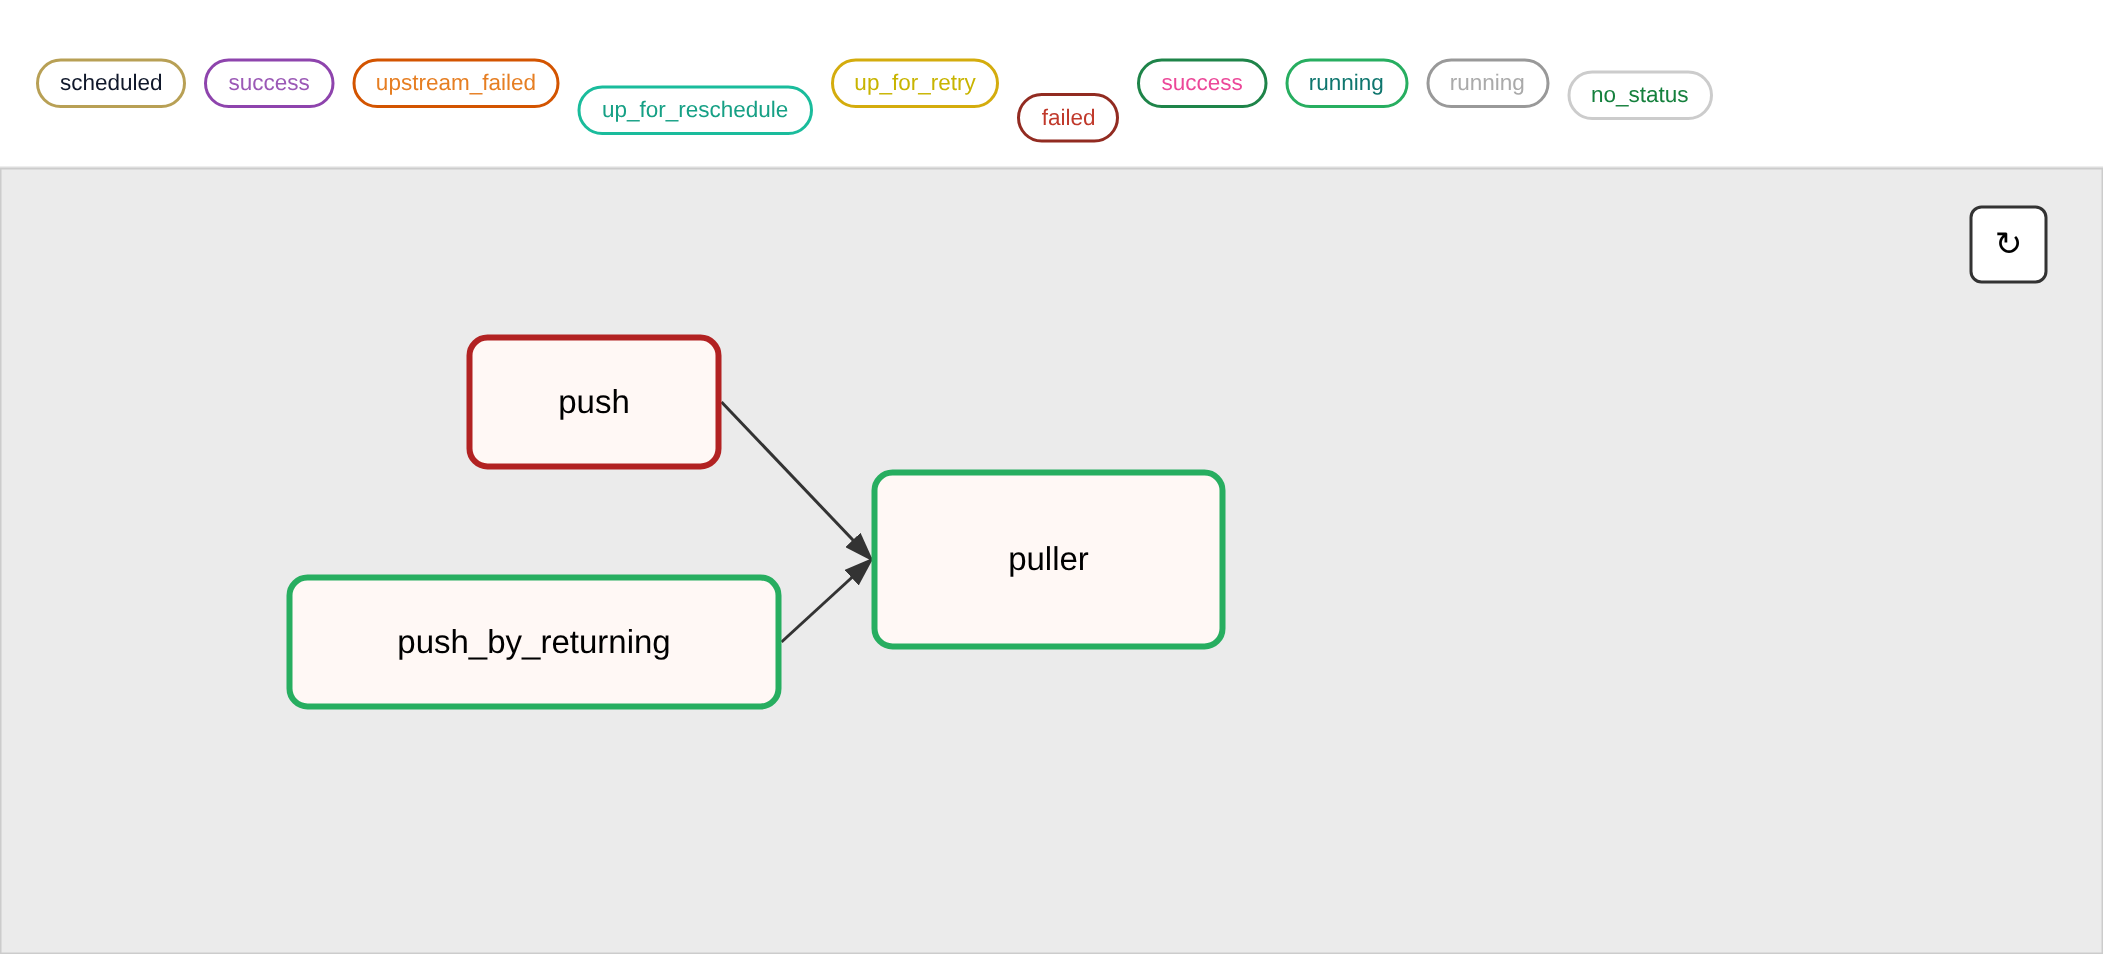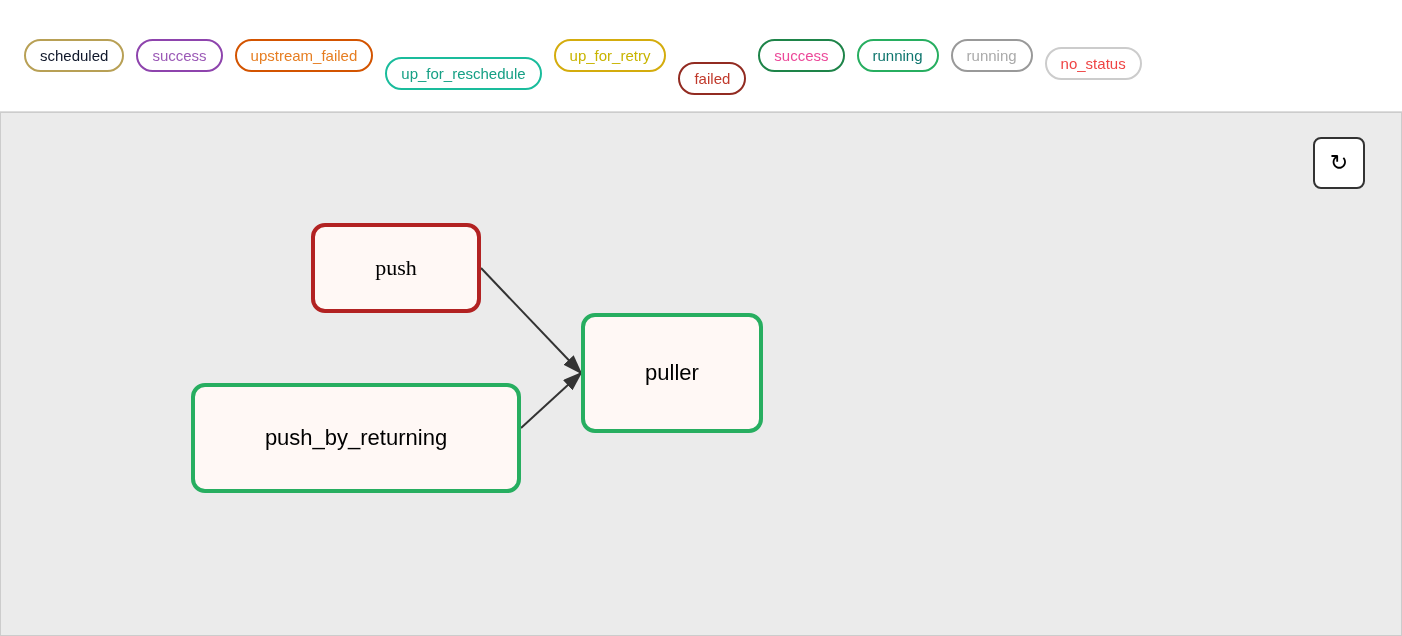--- a/index.html
+++ b/index.html
@@ -89,30 +89,30 @@
 <div id="legend-bar">
     <span class="legend-badge" style="color: #0f172a; border-color: rgb(184, 160, 85);">scheduled</span>
     <span class="legend-badge" style="color: rgb(155, 89, 182); border-color: rgb(142, 68, 173);">success</span>
     <span class="legend-badge" style="color: rgb(230, 126, 34); border-color: rgb(211, 84, 0);">upstream_failed</span>
     <span class="legend-badge" style="color: rgb(22, 160, 133); border-color: rgb(26, 188, 156); margin-top: 36px;">up_for_reschedule</span>
     <span class="legend-badge" style="color: rgb(200, 180, 0); border-color: rgb(212, 172, 13);">up_for_retry</span>
     <span class="legend-badge" style="color: rgb(192, 57, 43); border-color: rgb(146, 43, 33); margin-top: 45px;">failed</span>
     <span class="legend-badge" style="color: #ec4899; border-color: rgb(30, 132, 73);">success</span>
     <span class="legend-badge" style="color: #0f766e; border-color: rgb(39, 174, 96);">running</span>
     <span class="legend-badge" style="color: rgb(170, 170, 170); border-color: rgb(153, 153, 153);">running</span>
-    <span class="legend-badge" style="color: #ef4444; border: 2px solid rgb(204, 204, 204); margin-top: 16px;">no_status</span>
+    <span class="legend-badge" style="color: #15803d; border: 2px solid rgb(204, 204, 204); margin-top: 16px;">no_status</span>
   </div>
 
 <div id="canvas-area">
   <svg id="arrows-svg" xmlns="http://www.w3.org/2000/svg">
       <defs>
     <marker id="arrowhead" markerWidth="10" markerHeight="7" refX="9" refY="3.5" orient="auto">
       <polygon points="0 0, 10 3.5, 0 7" fill="#333"></polygon>
     </marker>
   </defs>
       <line x1="480" y1="155" x2="580" y2="260" stroke="#333" stroke-width="2" marker-end="url(#arrowhead)"></line>
       <line x1="520" y1="315" x2="580" y2="260" stroke="#333" stroke-width="2" marker-end="url(#arrowhead)"></line>
     </svg>
   <button id="refresh-btn">↻</button>
-<div class="task-node" style="left: 310px; top: 110px; width: 170px; height: 90px; border-color: rgb(178, 34, 34); font-family: Liberation Serif, serif;">push</div>
-    <div class="task-node" style="left: 190px; top: 270px; width: 330px; height: 110px; border-color: rgb(39, 174, 96);">push_by_returning</div>
-    <div class="task-node" style="left: 580px; top: 200px; width: 182px; height: 120px; border-color: rgb(39, 174, 96);">puller</div>
+<div class="task-node" style="left: 310px; top: 110px; width: 170px; height: 90px; border-color: rgb(178, 34, 34);">push</div>
+    <div class="task-node" style="left: 190px; top: 270px; width: 330px; height: 90px; border-color: rgb(39, 174, 96);">push_by_returning</div>
+    <div class="task-node" style="left: 580px; top: 200px; width: 236px; height: 120px; border-color: rgb(39, 174, 96);">puller</div>
   </div>
 
 </body></html>

